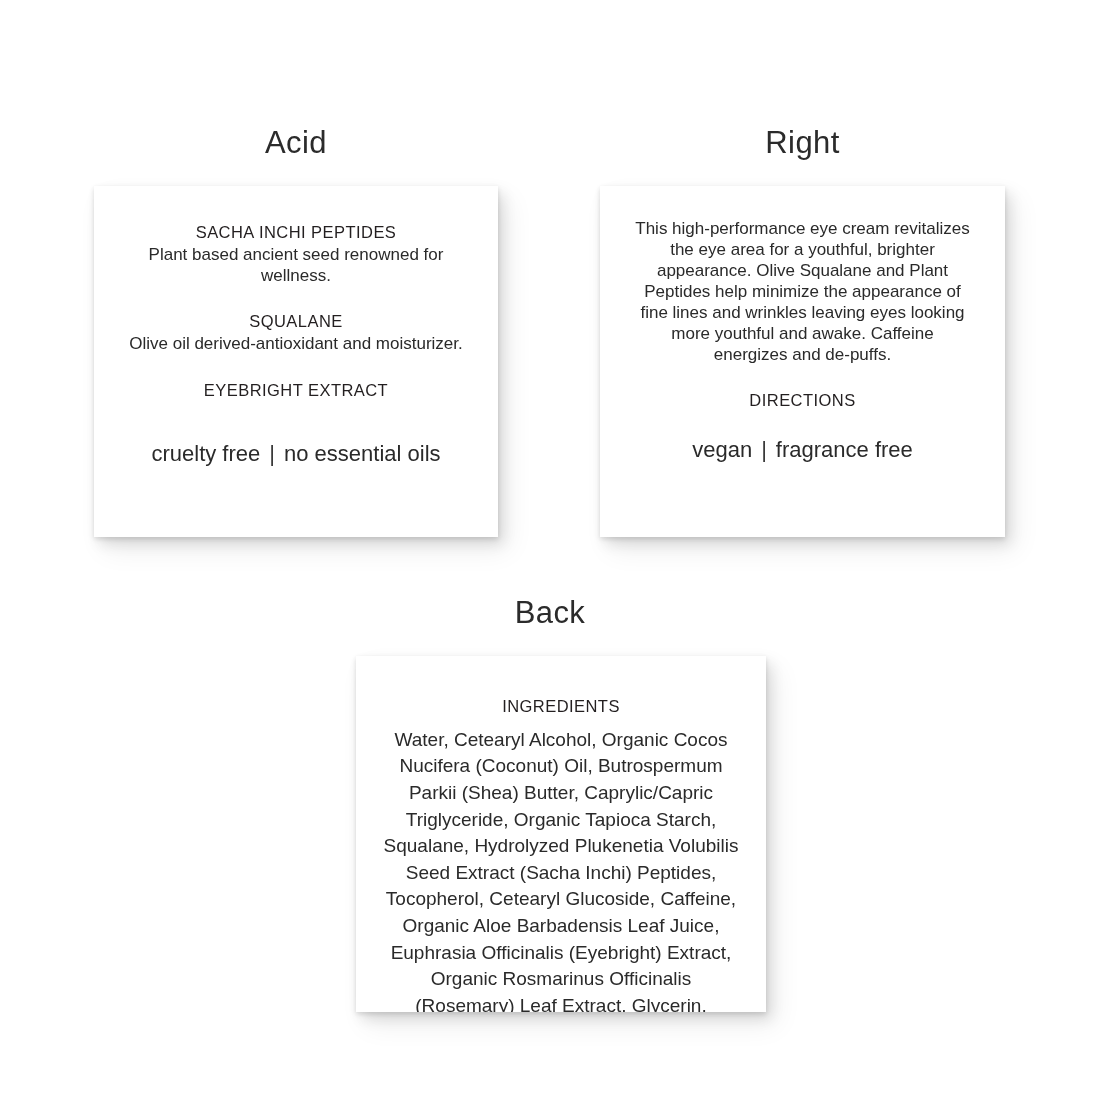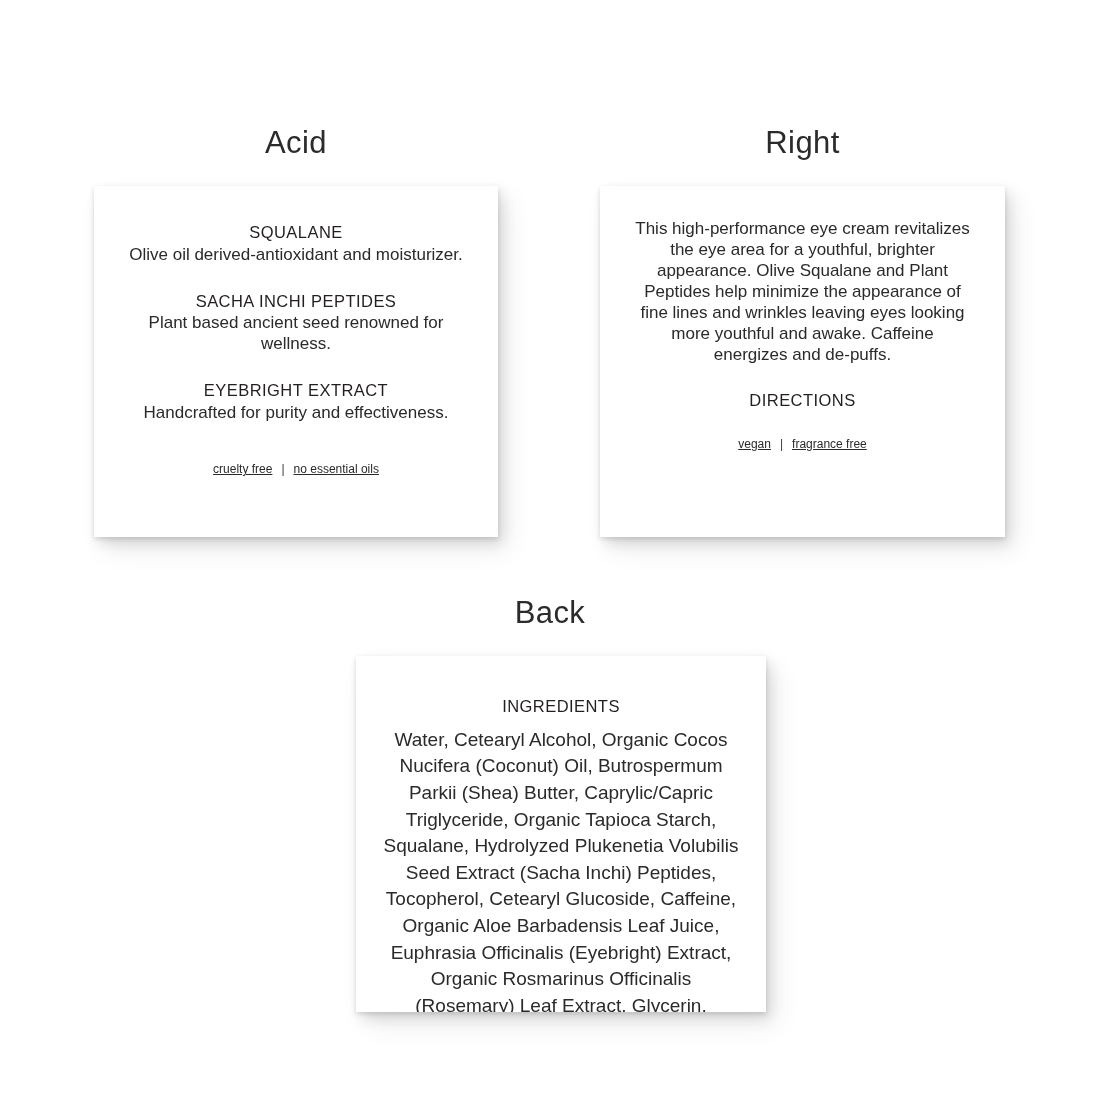--- a/index.html
+++ b/index.html
@@ -92,54 +92,52 @@
   .ing-list {
     font-size: 19px;
     font-weight: 300;
     line-height: 1.4;
     color: #2a2a2a;
     margin: 9px 0 0 0;
     padding: 0 8px;
   }
 
   .badge-row {
-    font-size: 12px;
+    font-size: 22px;
     font-weight: 300;
     color: #2a2a2a;
     line-height: 1.2;
     white-space: nowrap;
-    text-decoration: underline;
   }
   #card-left  .badge-row { margin-top: 39px; }
   #card-right .badge-row { margin-top: 15px; text-align: center; }
   .badge-sep { padding: 0 9px; color: #3a3a3a; }
 </style>
 </head>
 <body>
 
 <div class="board">
 
   <div class="panel-heading" id="heading-left">Acid</div>
 
   <div class="card" id="card-left">
     <div class="card-inner">
 
       <div class="ing-block">
+        <div class="sec-title">SACHA INCHI PEPTIDES</div>
+        <div class="sec-body">Plant based ancient seed renowned for wellness.</div>
+      </div>
+
+      <div class="ing-block">
         <div class="sec-title">SQUALANE</div>
         <div class="sec-body">Olive oil derived-antioxidant and moisturizer.</div>
       </div>
 
       <div class="ing-block">
-        <div class="sec-title">SACHA INCHI PEPTIDES</div>
-        <div class="sec-body">Plant based ancient seed renowned for wellness.</div>
-      </div>
-
-      <div class="ing-block">
         <div class="sec-title">EYEBRIGHT EXTRACT</div>
-        <div class="sec-body">Handcrafted for purity and effectiveness.</div>
       </div>
 
       <div class="badge-row">
         <span>cruelty free</span><span class="badge-sep">|</span><span>no essential oils</span>
       </div>
 
     </div>
   </div>
 
   <div class="panel-heading" id="heading-right">Right</div>

